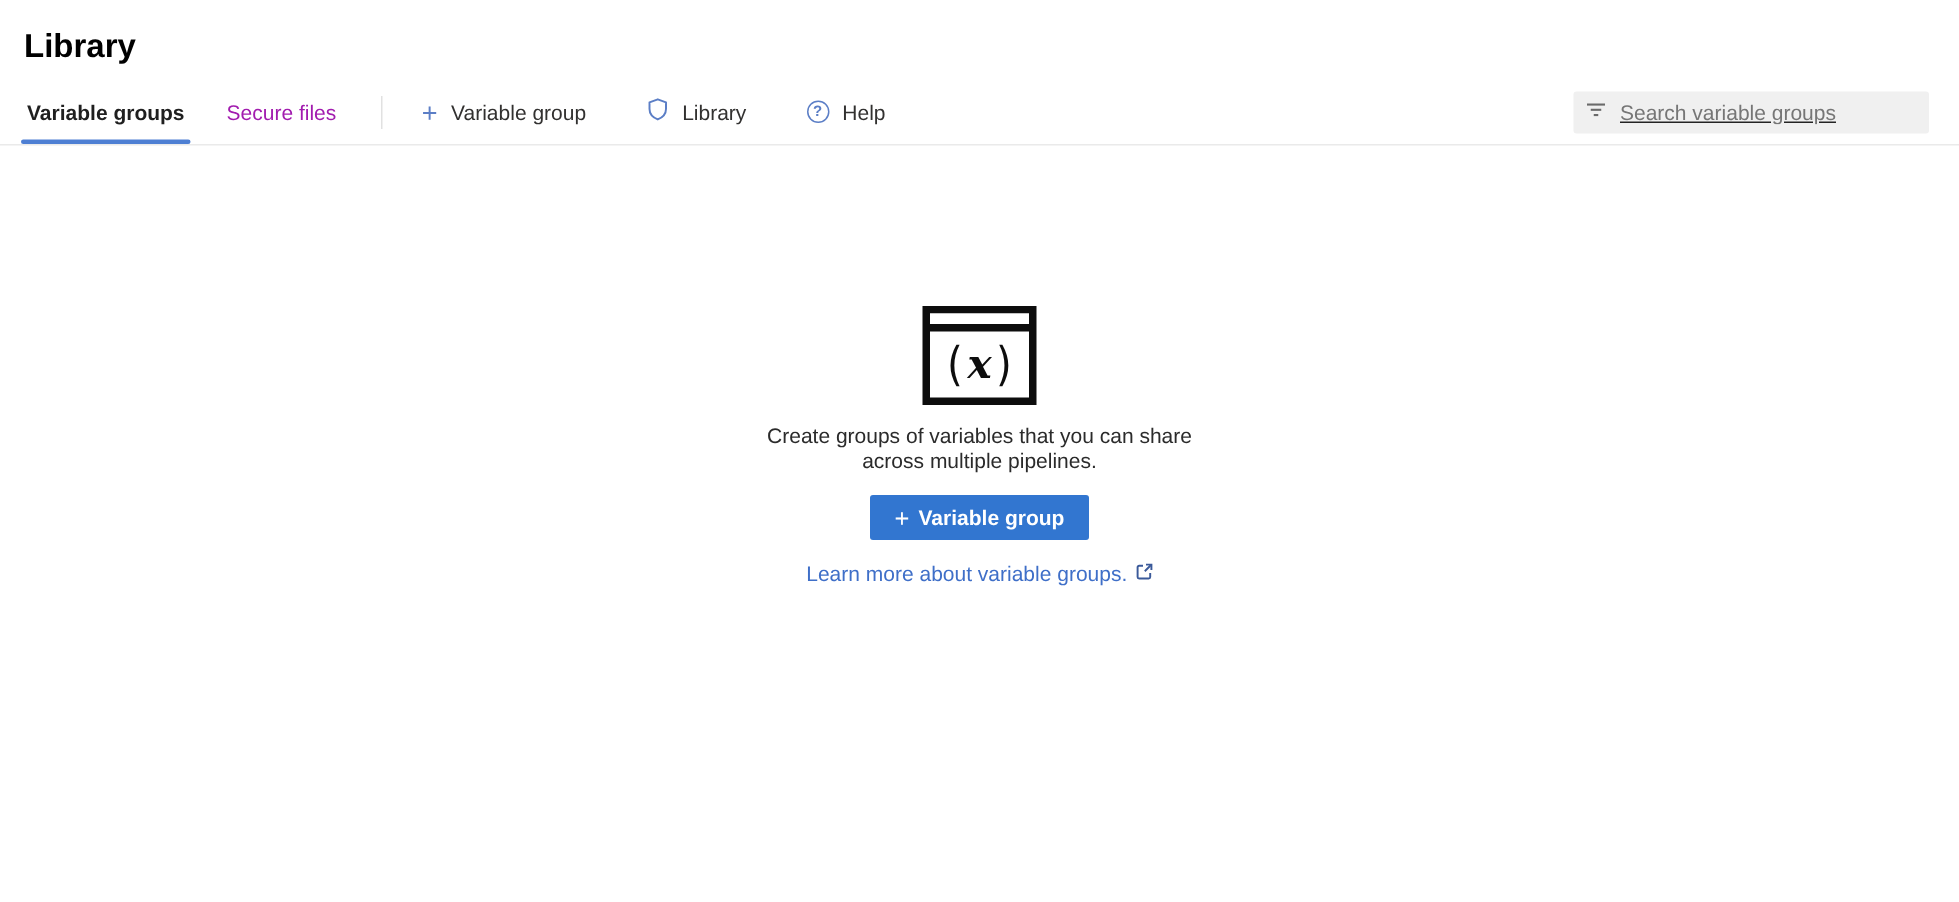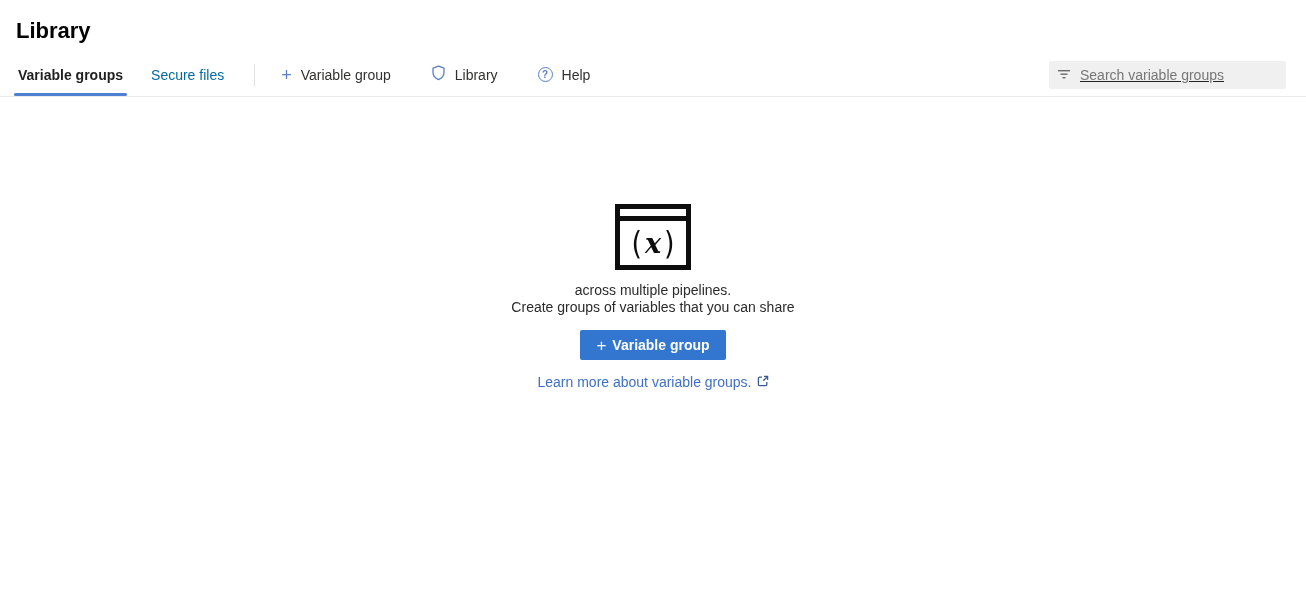--- a/index.html
+++ b/index.html
@@ -35,21 +35,21 @@
     height: 44px;
     padding: 0 20px 0 16px;
     border-bottom: 1px solid var(--hairline);
   }
   .tabs { display: flex; align-items: stretch; height: 100%; }
   .tab {
     position: relative;
     display: flex;
     align-items: center;
     font-size: 14px;
-    color: #0369a1;
+    color: #a21caf;
     padding: 0 2px;
     margin-right: 24px;
     cursor: pointer;
     white-space: nowrap;
   }
   .tab.active { font-weight: bold; color: #1f1f1f; }
   .tab-indicator {
     position: absolute;
     left: -2px; right: -2px; bottom: 0;
     height: 3px;
@@ -260,22 +260,22 @@
         <div class="vg-band"></div>
         <div class="vg-body">
           <span class="vg-paren">(</span>
           <span class="vg-x">x</span>
           <span class="vg-paren">)</span>
         </div>
       </div>
 
 
       <div class="empty-desc">
+        <div>Create groups of variables that you can share</div>
         <div>across multiple pipelines.</div>
-        <div>Create groups of variables that you can share</div>
       </div>
 
       <button class="primary-btn">
         <span class="btn-plus">+</span>
         <span>Variable group</span>
       </button>
 
       <a class="learn-more">
         <span>Learn more about variable groups.</span>
         <span>

